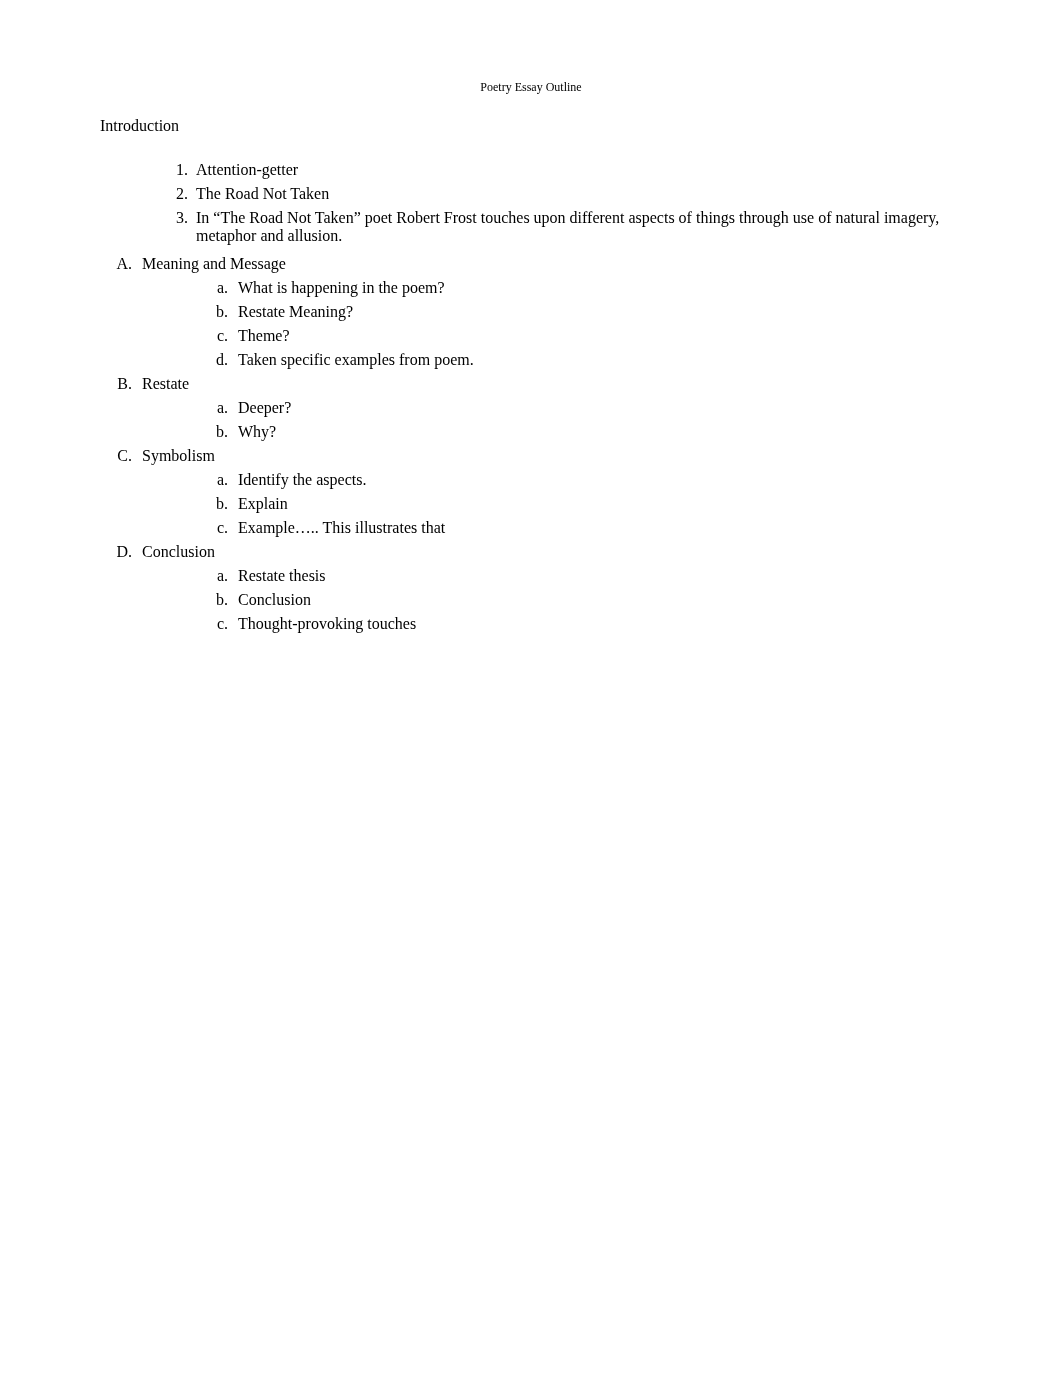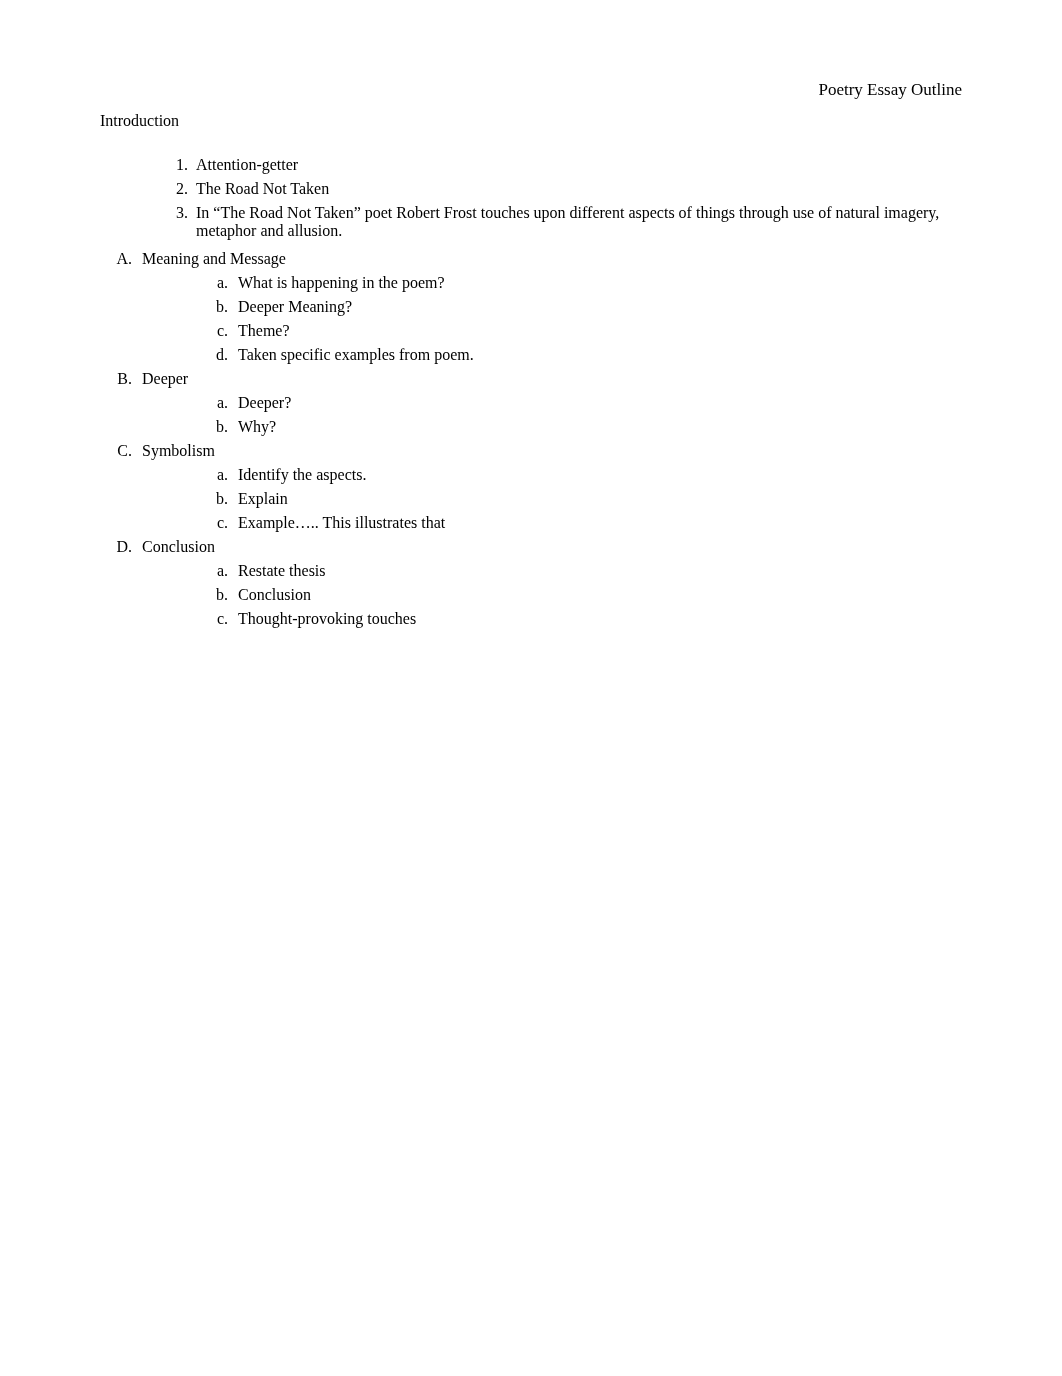--- a/index.html
+++ b/index.html
@@ -12,23 +12,23 @@
       background: #ffffff;
       font-family: "Times New Roman", Times, serif;
       font-size: 16px;
       color: #000000;
       width: 1062px;
       min-height: 1376px;
       padding: 80px 100px 80px 100px;
     }
 
     .page-title {
-      text-align: right;
-      margin-bottom: 12px;
-      font-size: 17px;
+      text-align: center;
+      margin-bottom: 22px;
+      font-size: 12px;
     }
 
     .section-label {
       font-size: 16px;
       margin-bottom: 26px;
     }
 
     .numbered-list {
       list-style: none;
       padding: 0;
@@ -114,37 +114,37 @@
       <span class="letter">A.</span>
       <span>Meaning and Message</span>
     </div>
     <ul class="alpha-sub-list">
       <li>
         <span class="alpha">a.</span>
         <span>What is happening in the poem?</span>
       </li>
       <li>
         <span class="alpha">b.</span>
-        <span>Deeper Meaning?</span>
+        <span>Restate Meaning?</span>
       </li>
       <li>
         <span class="alpha">c.</span>
         <span>Theme?</span>
       </li>
       <li>
         <span class="alpha">d.</span>
         <span>Taken specific examples from poem.</span>
       </li>
     </ul>
   </div>
 
   <div class="section-block">
     <div class="lettered-section">
       <span class="letter">B.</span>
-      <span>Deeper</span>
+      <span>Restate</span>
     </div>
     <ul class="alpha-sub-list">
       <li>
         <span class="alpha">a.</span>
         <span>Deeper?</span>
       </li>
       <li>
         <span class="alpha">b.</span>
         <span>Why?</span>
       </li>

